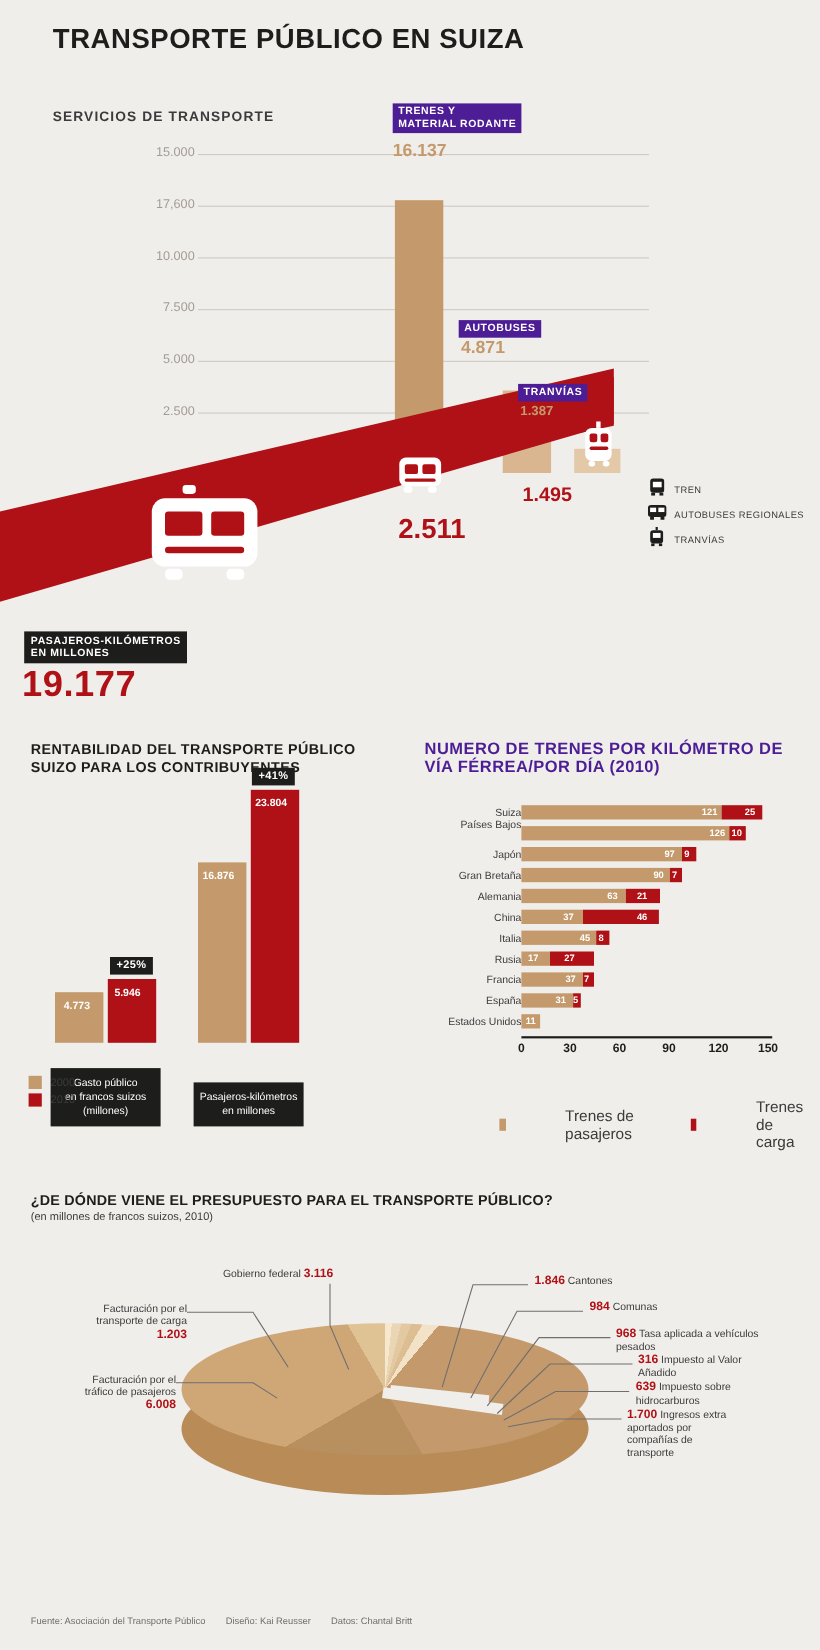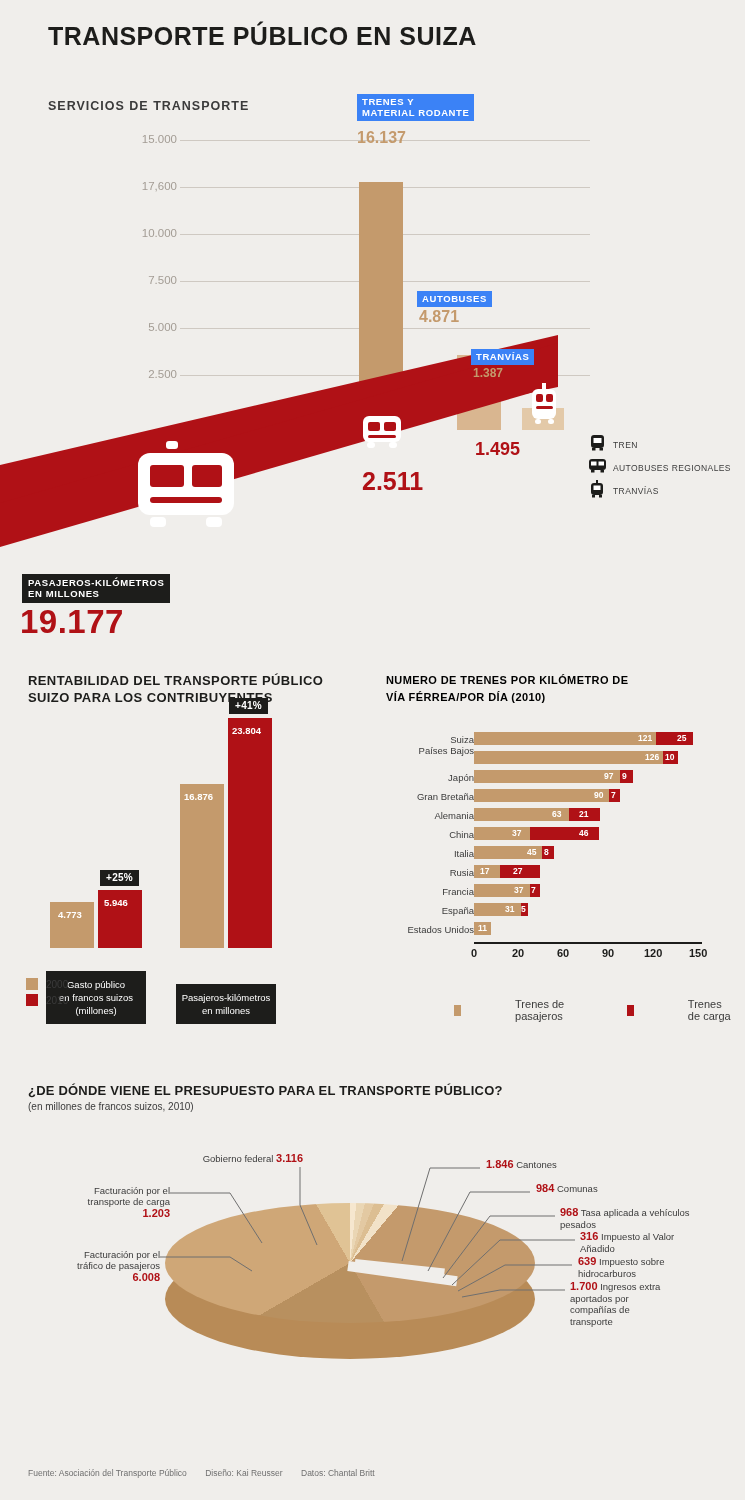--- a/index.html
+++ b/index.html
@@ -34,21 +34,21 @@
     position:absolute; right:413px; transform:translateY(-7px);
     font-size:11.5px; color:#a39c94; text-align:right; width:90px;
   }
 
   .bar { position:absolute; bottom:0; }
   .bar-tan  { background:#c49a6c; }
   .bar-tan2 { background:#d9b690; }
   .bar-tan3 { background:#e3c9a8; }
 
   .tag {
-    position:absolute; background:#3b82f6; color:#fff;
+    position:absolute; background:#4c1d95; color:#fff;
     font-size:9.5px; font-weight:bold; letter-spacing:.6px;
     padding:2px 5px 3px 5px; line-height:11px;
   }
   .bar-value {
     position:absolute; color:#c49a6c; font-weight:bold; font-size:16px;
   }
 
   
   .red-band { position:absolute; left:0; top:0; width:745px; height:480px; }
 
@@ -91,33 +91,33 @@
     font-size:9.5px; line-height:13px; padding:7px 4px;
   }
   .ml-legend { position:absolute; left:26px; top:318px; }
   .mll-row { display:flex; align-items:center; margin-bottom:4px; }
   .sw { width:12px; height:12px; margin-right:8px; }
   .mll-txt { font-size:10px; color:#3b3b3b; }
 
   
   .mid-right { position:absolute; left:370px; top:660px; width:375px; height:380px; }
   .mr-title { position:absolute; left:16px; top:12px; width:340px;
-    font-size:11px; font-weight:bold; line-height:17px; color:#000000; letter-spacing:.4px;}
+    font-size:15px; font-weight:bold; line-height:17px; color:#4c1d95; letter-spacing:.4px;}
   .mr-plot { position:absolute; left:16px; top:72px; width:350px; height:240px; }
   .cat-lbl { position:absolute; right:0; font-size:9.5px; color:#3b3b3b; text-align:right; width:78px; }
   .hb { position:absolute; height:13px; }
   .hb-tan { background:#c49a6c; }
   .hb-red { background:#b01116; }
   .hb-num { position:absolute; font-size:8.5px; font-weight:bold; color:#fff; top:1px; }
   .x-axis { position:absolute; background:#1d1d1b; height:1px; }
   .x-tick { position:absolute; font-size:11px; font-weight:bold; color:#1d1d1b; }
   .mr-legend { position:absolute; left:36px; top:338px; width:330px; display:flex; justify-content:space-between; }
   .mrl { display:flex; align-items:center; }
   .mrl .sw { width:11px; height:11px; margin-right:6px; }
-  .mrl span { font-size:11px;margin-left:48px; }
+  .mrl span { font-size:14px;margin-left:48px; }
 
   
   .bottom { position:absolute; left:0; top:1075px; width:745px; height:380px; }
   .b-title { position:absolute; left:28px; top:8px; font-size:13px; font-weight:bold; color:#1d1d1b; letter-spacing:.2px;}
   .b-sub { position:absolute; left:28px; top:26px; font-size:10px; color:#3b3b3b; }
 
   .pie-wrap { position:absolute; left:165px; top:128px; width:370px; height:200px; }
   .pie-side {
     position:absolute; left:0; top:36px; width:370px; height:120px;
     border-radius:50%/50%;
@@ -384,21 +384,21 @@
       <div class="hb hb-red" style="left:134.5px; top:171px; width:7.5px;"></div>
       <div class="hb-num" style="left:119px; top:172px;">31</div>
       <div class="hb-num" style="left:135px; top:172px;">5</div>
 
       <div class="cat-lbl" style="top:192px; right:262px;">Estados Unidos</div>
       <div class="hb hb-tan" style="left:88px; top:190px; width:16.5px;"></div>
       <div class="hb-num" style="left:92px; top:191px;">11</div>
 
       <div class="x-axis" style="left:88px; top:210px; width:228px; height:2px;"></div>
       <div class="x-tick" style="left:85px; top:215px;">0</div>
-      <div class="x-tick" style="left:126px; top:215px;">20</div>
+      <div class="x-tick" style="left:126px; top:215px;">30</div>
       <div class="x-tick" style="left:171px; top:215px;">60</div>
       <div class="x-tick" style="left:216px; top:215px;">90</div>
       <div class="x-tick" style="left:258px; top:215px;">120</div>
       <div class="x-tick" style="left:303px; top:215px;">150</div>
     </div>
 
     <div class="mr-legend">
       <div class="mrl">
         <span class="sw" style="background:#c49a6c;"></span>
         <span>Trenes de pasajeros</span>

